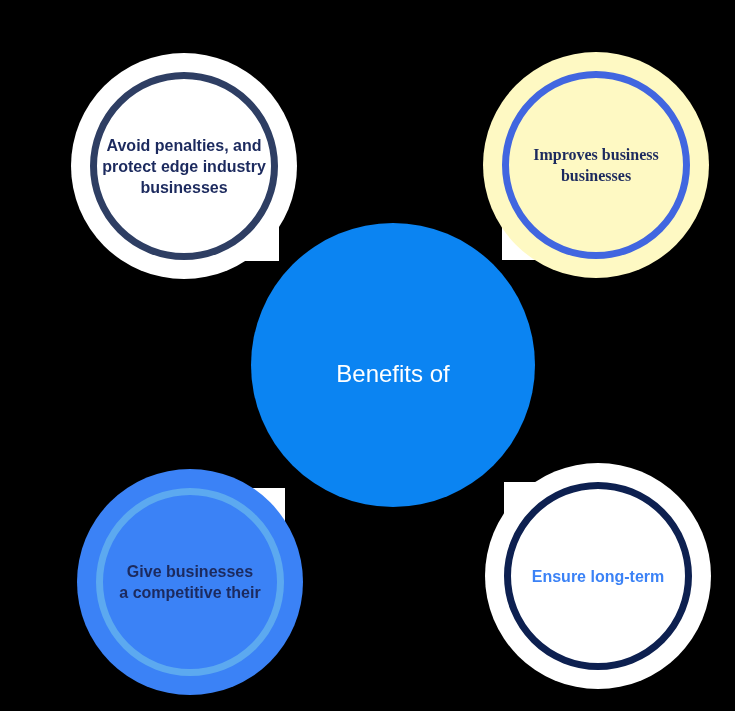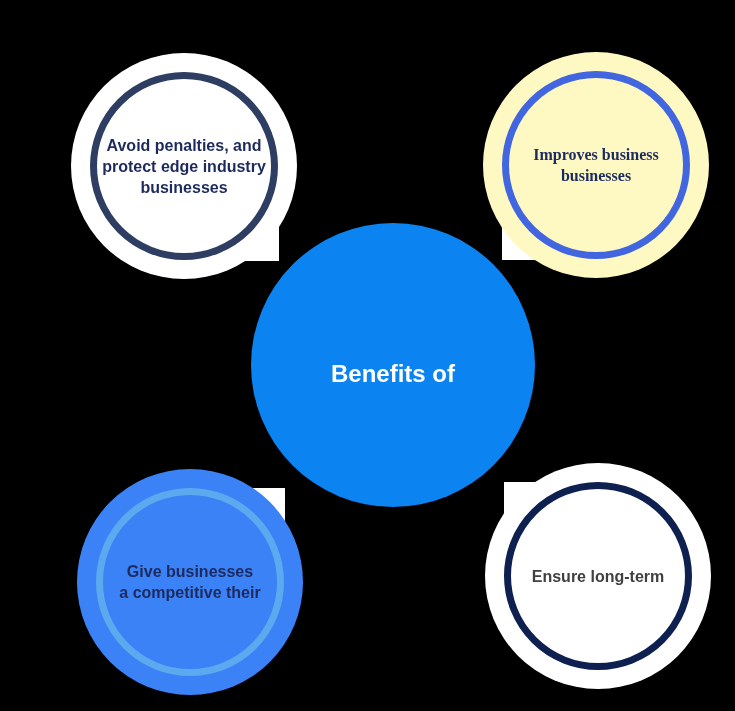--- a/index.html
+++ b/index.html
@@ -75,21 +75,21 @@
     align-items: center;
     justify-content: center;
     padding-top: 18px;
     box-sizing: border-box;
     z-index: 2;
   }
   .center-label {
     display: flex;
     flex-direction: column;
     text-align: center;
-    font-weight: bold;
+    font-weight: normal;
     font-size: 24px;
     line-height: 30px;
   }
 </style>
 </head>
 <body>
 
 <div class="canvas" style="background-color: rgb(0, 0, 0);">
 
   <div class="node node-tl">
@@ -123,21 +123,21 @@
         <span class="line">Give businesses</span>
         <span class="line">a competitive their</span>
       </div>
     </div>
   </div>
 
   <div class="node node-br">
     <div class="tail" style="background-color: rgb(255, 255, 255);"></div>
     <div class="body" style="background-color: rgb(255, 255, 255);">
       <div class="ring" style="border-color: rgb(13, 32, 80);"></div>
-      <div class="label" style="color: #404040;">
+      <div class="label" style="color: #3b82f6;">
         <span class="line">Ensure long-term</span>
       </div>
     </div>
   </div>
 
   <div class="center-node" style="background-color: rgb(11, 132, 242);">
     <div class="center-label" style="color: rgb(255, 255, 255);">
       <span class="line">Benefits of</span>
     </div>
   </div>

